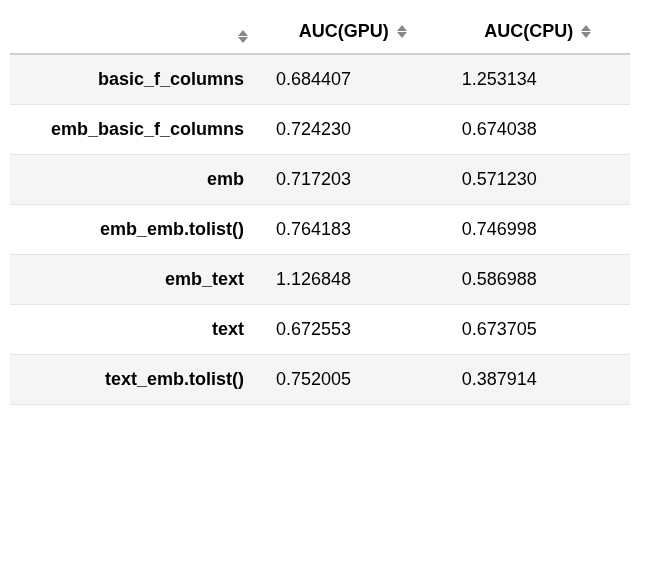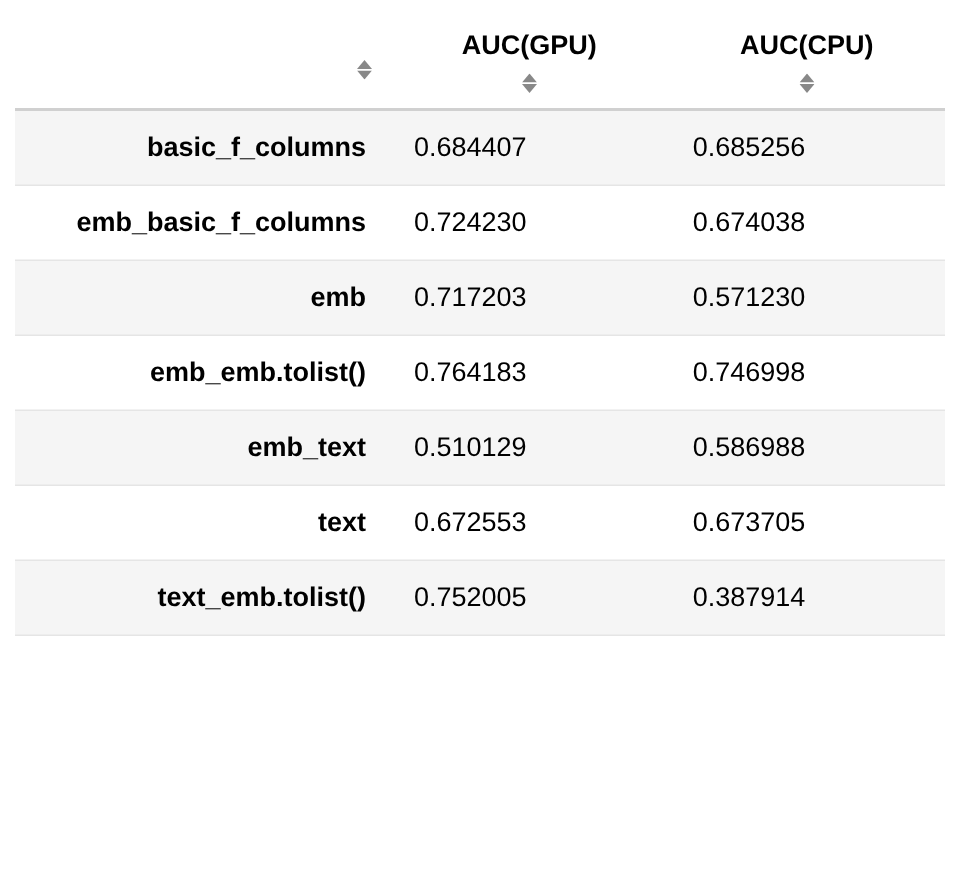--- a/index.html
+++ b/index.html
@@ -30,21 +30,20 @@
       width: 250px;
     }
     thead th.col-header {
       text-align: center;
     }
     .header-content {
       display: inline-flex;
       align-items: center;
       justify-content: flex-end;
       gap: 8px;
-      flex-direction: column;
     }
     .sort-icon {
       display: inline-flex;
       flex-direction: column;
       gap: 1px;
     }
     .sort-icon svg {
       display: block;
     }
     tbody tr {
@@ -114,40 +113,40 @@
               </svg>
           </span>
         </span>
       </th>
     </tr>
   </thead>
   <tbody>
     <tr>
       <th>basic_f_columns</th>
       <td>0.684407</td>
-      <td>0.685256</td>
+      <td>1.253134</td>
     </tr>
     <tr>
       <th>emb_basic_f_columns</th>
       <td>0.724230</td>
       <td>0.674038</td>
     </tr>
     <tr>
       <th>emb</th>
       <td>0.717203</td>
       <td>0.571230</td>
     </tr>
     <tr>
       <th>emb_emb.tolist()</th>
       <td>0.764183</td>
       <td>0.746998</td>
     </tr>
     <tr>
       <th>emb_text</th>
-      <td>0.510129</td>
+      <td>1.126848</td>
       <td>0.586988</td>
     </tr>
     <tr>
       <th>text</th>
       <td>0.672553</td>
       <td>0.673705</td>
     </tr>
     <tr>
       <th>text_emb.tolist()</th>
       <td>0.752005</td>

